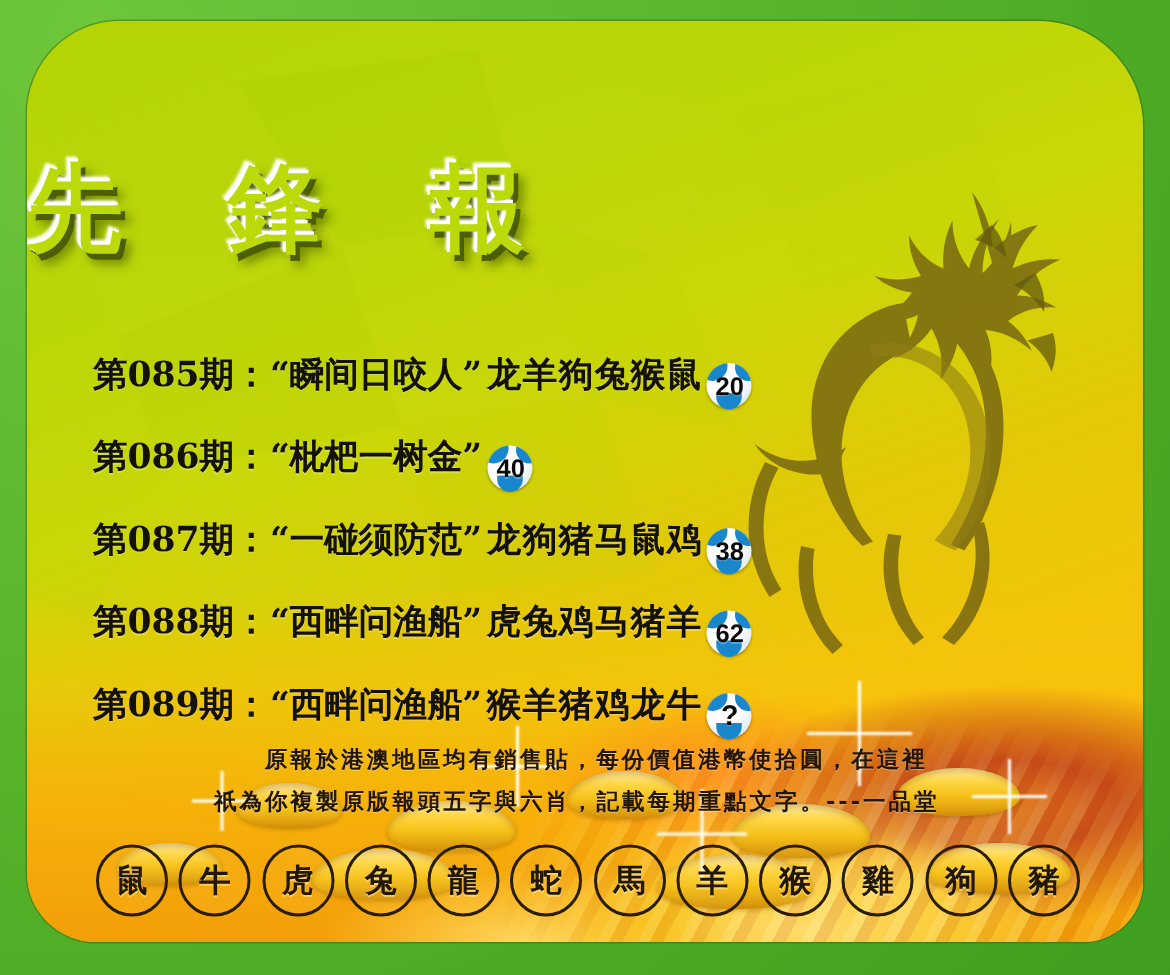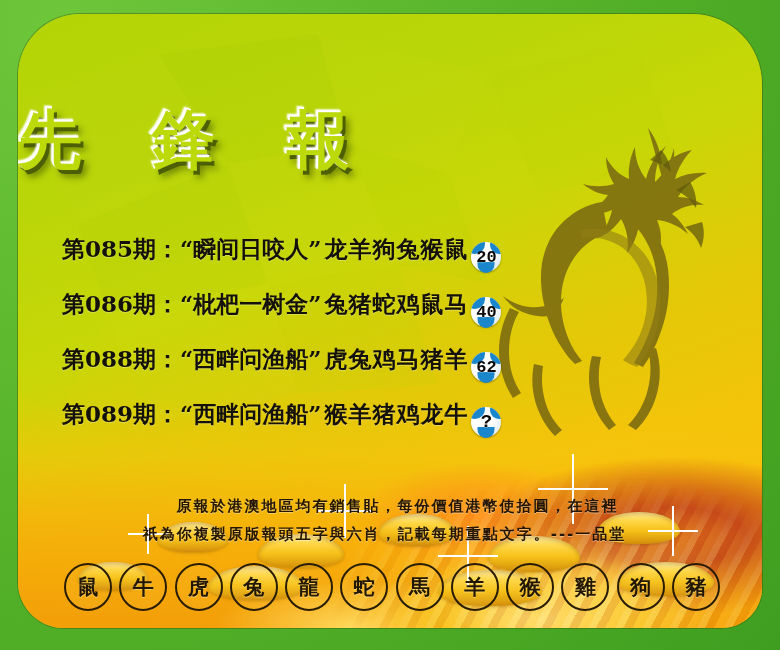--- a/index.html
+++ b/index.html
@@ -114,21 +114,21 @@
   .ball .disc:after{
     content:"";position:absolute;right:-7px;top:-6px;width:18px;height:18px;
     border-radius:50%;background:#1a86cc;
   }
   .ball .bottomcap{
     position:absolute;left:50%;bottom:-1px;transform:translateX(-50%);
     width:17px;height:11px;border-radius:0 0 9px 9px;background:#1a86cc;z-index:2;
   }
   .ball .num{
     position:absolute;inset:0;display:flex;align-items:center;justify-content:center;
-    font-family:Liberation Mono, monospace;font-weight:bold;font-size:17px;color:#0b0b0b;
+    font-family:Liberation Sans, sans-serif;font-weight:bold;font-size:17px;color:#0b0b0b;
     z-index:3;line-height:1;
   }
   .ball.qmark .num{font-size:19px;}
 
   
   .note{
     position:absolute;left:0;right:11px;top:478px;text-align:center;
     font-family:"DejaVu Sans","Liberation Sans",sans-serif;
     font-weight:bold;font-size:15px;line-height:28px;color:#241603;
     letter-spacing:2px;
@@ -227,28 +227,37 @@
         <span class="ball">
           <span class="disc"></span>
           <span class="bottomcap"></span>
           <span class="num">20</span>
         </span>
       </div>
 
       <div class="row">
         <span class="issue">第086期：</span>
         <span class="phrase">“枇杷一树金”</span>
-        <span class="zodiacs">兔猪蛇鸡鼠马</span>
         <span class="ball">
           <span class="disc"></span>
           <span class="bottomcap"></span>
           <span class="num">40</span>
         </span>
       </div>
 
+      <div class="row">
+        <span class="issue">第087期：</span>
+        <span class="phrase">“一碰须防范”</span>
+        <span class="zodiacs">龙狗猪马鼠鸡</span>
+        <span class="ball">
+          <span class="disc"></span>
+          <span class="bottomcap"></span>
+          <span class="num">38</span>
+        </span>
+      </div>
 
       <div class="row">
         <span class="issue">第088期：</span>
         <span class="phrase">“西畔问渔船”</span>
         <span class="zodiacs">虎兔鸡马猪羊</span>
         <span class="ball">
           <span class="disc"></span>
           <span class="bottomcap"></span>
           <span class="num">62</span>
         </span>

